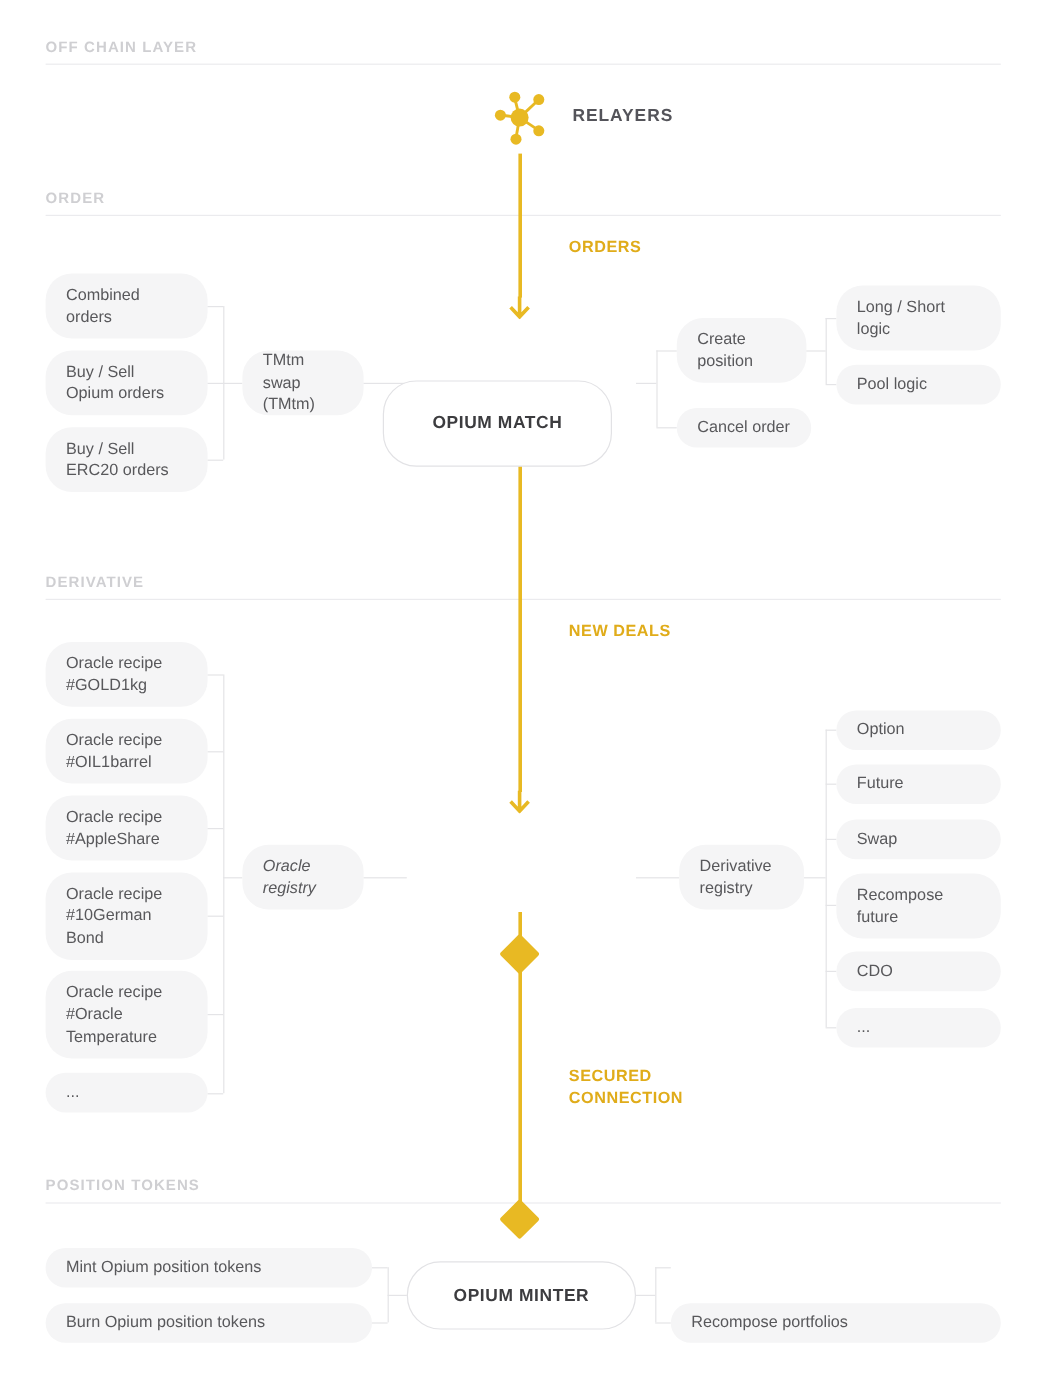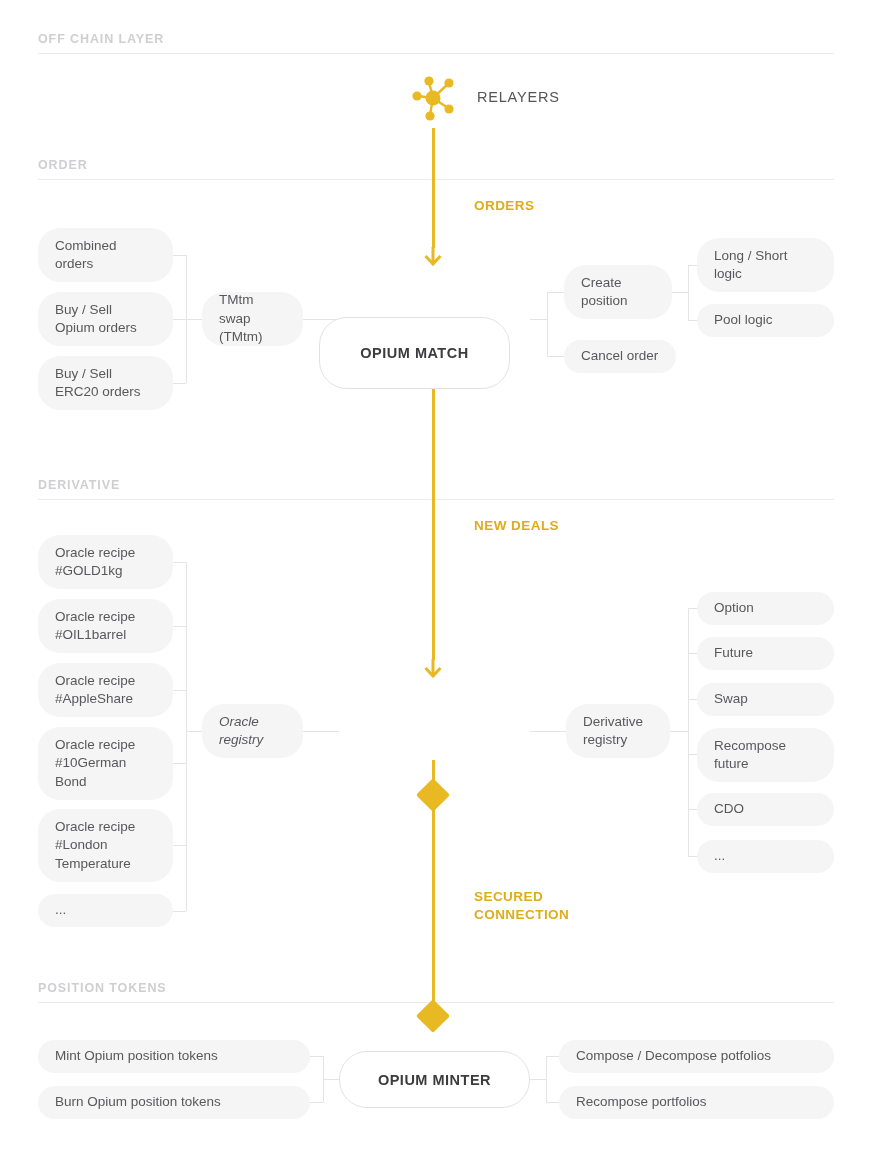--- a/index.html
+++ b/index.html
@@ -113,21 +113,21 @@
   
   .relayers-icon {
     position: absolute;
     width: 56px;
     height: 56px;
   }
   .relayers-label {
     position: absolute;
     color: #54545a;
     font-size: 14.5px;
-    font-weight: normal;
+    font-weight: bold;
     letter-spacing: 0.8px;
   }
 </style>
 </head>
 <body>
 
 <div id="canvas">
 
   <div class="section-head" style="top:32px;">
     <div class="label">OFF CHAIN LAYER</div>
@@ -277,21 +277,21 @@
   <div class="pill" style="left:38px; top:727px; width:135px; height:73px;">
     <div>
       <span>Oracle recipe</span>
       <span>#10German</span>
       <span>Bond</span>
     </div>
   </div>
   <div class="pill" style="left:38px; top:809px; width:135px; height:73px;">
     <div>
       <span>Oracle recipe</span>
-      <span>#London</span>
+      <span>#Oracle</span>
       <span>Temperature</span>
     </div>
   </div>
   <div class="pill" style="left:38px; top:894px; width:135px; height:33px;">
     <div>
       <span>...</span>
     </div>
   </div>
 
   <div class="ln-v" style="left:186px; top:562px; height:349px;"></div>
@@ -387,24 +387,19 @@
   <div class="ln-h" style="left:310px; top:1102px; width:13px;"></div>
   <div class="ln-h" style="left:323px; top:1079px; width:16px;"></div>
 
   <div class="core-node" style="left:339px; top:1051px; width:191px; height:57px;">OPIUM MINTER</div>
 
   <div class="ln-h" style="left:530px; top:1079px; width:16px;"></div>
   <div class="ln-v" style="left:546px; top:1056px; height:46px;"></div>
   <div class="ln-h" style="left:546px; top:1056px; width:13px;"></div>
   <div class="ln-h" style="left:546px; top:1102px; width:13px;"></div>
 
-  <div class="pill" style="left:559px; top:1040px; width:275px; height:33px;">
-    <div>
-        <span>Compose / Decompose potfolios</span>
-      </div>
-  </div>
   <div class="pill" style="left:559px; top:1086px; width:275px; height:33px;">
     <div>
         <span>Recompose portfolios</span>
       </div>
   </div>
 
 </div>
 
 </body></html>

